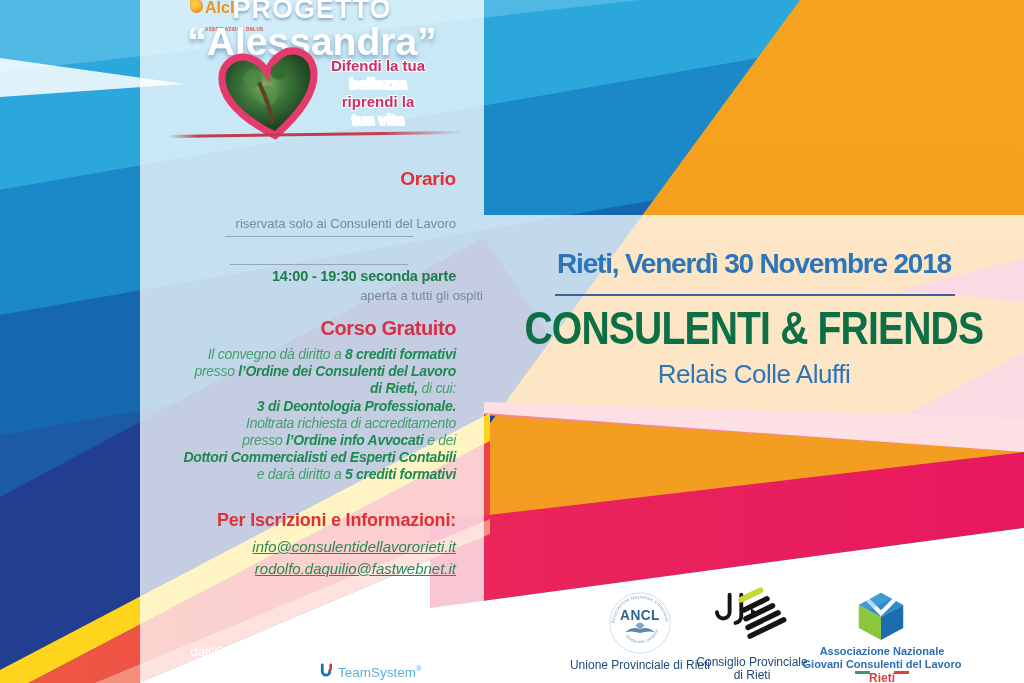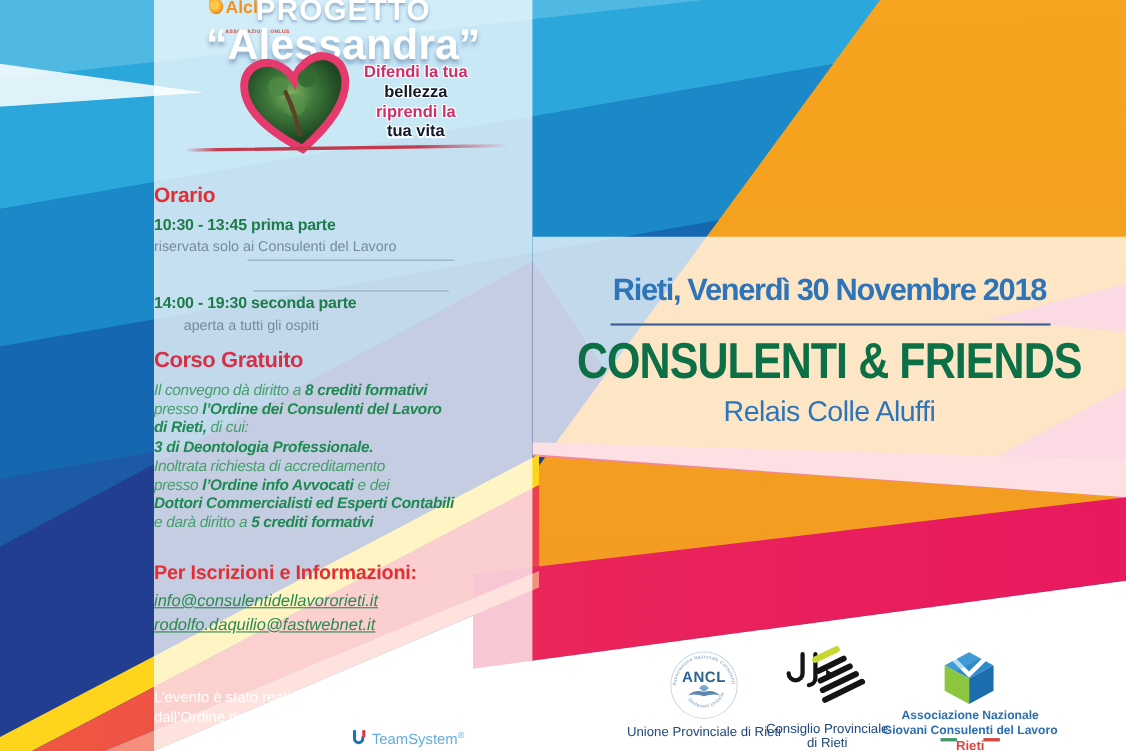--- a/index.html
+++ b/index.html
@@ -24,34 +24,34 @@
   .b-redband{background:linear-gradient(90deg,#EF5A41,#EA2355);clip-path:polygon(0 698px,490px 441px,490px 519px,0 722px);}
   .b-magenta{background:linear-gradient(90deg,#EA3055,#E8195F);clip-path:polygon(430px 522px,1024px 452px,1024px 528px,430px 608px);}
   .b-salmonL{background:#F58F7B;clip-path:polygon(0 722px,490px 519px,490px 534px,0 742px);}
   .b-white  {background:#fff;clip-path:polygon(0 742px,430px 560px,430px 608px,1024px 528px,1024px 683px,0 683px);}
   .ov-left  {position:absolute;left:140px;top:0;width:344px;height:683px;background:rgba(255,255,255,.74);}
   .ov-right {position:absolute;inset:0;background:rgba(255,255,255,.74);
              clip-path:polygon(484px 215px,1024px 215px,1024px 452px,484px 413px);}
   
   .abs{position:absolute;}
   .ctr{text-align:center;}
-  .leftcol{left:140px;width:316px;text-align:left;}
+  .leftcol{left:140px;width:316px;text-align:right;}
   
   .alcli{left:190px;top:-1px;display:flex;align-items:flex-start;gap:2px;}
   .alcli .nm{color:#f29221;font-weight:bold;font-size:16px;line-height:15px;}
   .alcli .sb{color:#d8453f;font-size:4.5px;letter-spacing:.4px;font-weight:bold;}
   .alcli-ic{width:13px;height:14px;background:radial-gradient(circle at 40% 40%,#ffc842 30%,#f08a1d 70%);border-radius:3px 50% 50% 50%;}
   .progetto{left:140px;width:344px;top:-6px;color:#fff;font-weight:bold;font-size:27px;
             letter-spacing:1px;text-shadow:0 2px 3px rgba(70,100,150,.55);}
   .alessandra{left:140px;width:344px;top:20px;color:#fff;font-weight:bold;font-size:39px;
             text-shadow:0 3px 4px rgba(70,100,150,.5);}
   .tagline{left:320px;top:57px;width:116px;font-weight:bold;font-size:15px;line-height:18px;
            text-shadow:-1px -1px 0 #fff,1px -1px 0 #fff,-1px 1px 0 #fff,1px 1px 0 #fff;}
   .tag-m{color:#cc2f68;}
-  .tag-b{color:#0f172a;}
+  .tag-b{color:#ffffff;}
   .redline{left:168px;top:133px;width:294px;height:3px;border-radius:2px;transform:rotate(-.8deg);
            background:linear-gradient(90deg,rgba(194,59,78,0),#c23b4e 10%,#c23b4e 72%,rgba(194,59,78,0));}
   
   .h-red{color:#e22f34;font-weight:bold;font-size:19px;letter-spacing:-.2px;}
   .t-green{color:#1d7c49;font-weight:bold;font-size:14.5px;letter-spacing:-.2px;}
   .t-gray{color:#78899f;font-size:13px;}
   .t-gray2{color:#72849a;font-size:14.5px;}
   .hr-thin{height:1px;background:#97a7ba;}
   
   .corso{line-height:17.2px;font-size:14px;letter-spacing:-.3px;color:#44a06b;white-space:nowrap;}
@@ -133,21 +133,20 @@
   <div class="abs ctr tagline">
     <div class="tag-m">Difendi la tua</div>
     <div class="tag-b">bellezza</div>
     <div class="tag-m">riprendi la</div>
     <div class="tag-b">tua vita</div>
   </div>
 
   <div class="abs redline"></div>
 
   <div class="abs leftcol h-red" style="top:168px;">Orario</div>
-  <div class="abs leftcol t-green" style="top:197px;">10:30 - 13:45 prima parte</div>
   <div class="abs leftcol t-gray" style="top:216px;">riservata solo ai Consulenti del Lavoro</div>
   <div class="abs hr-thin" style="left:225px;top:236px;width:188px;"></div>
   <div class="abs hr-thin" style="left:230px;top:264px;width:178px;"></div>
   <div class="abs leftcol t-green" style="top:268px;">14:00 - 19:30 seconda parte</div>
   <div class="abs leftcol t-gray" style="top:288px;padding-left:27px;">aperta a tutti gli ospiti</div>
 
   <div class="abs leftcol h-red2" style="top:317px;">Corso Gratuito</div>
   <div class="abs leftcol corso" style="top:346px;font-style:italic;">
     <div><span>Il convegno dà diritto a </span><b>8 crediti formativi</b></div>
     <div><span>presso </span><b>l’Ordine dei Consulenti del Lavoro</b></div>

